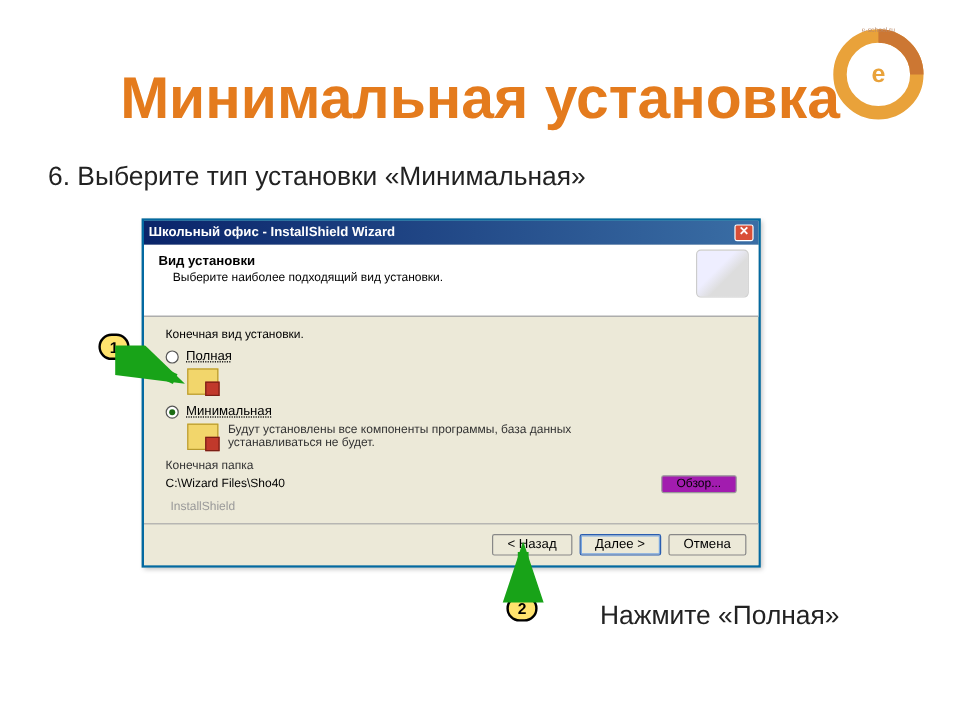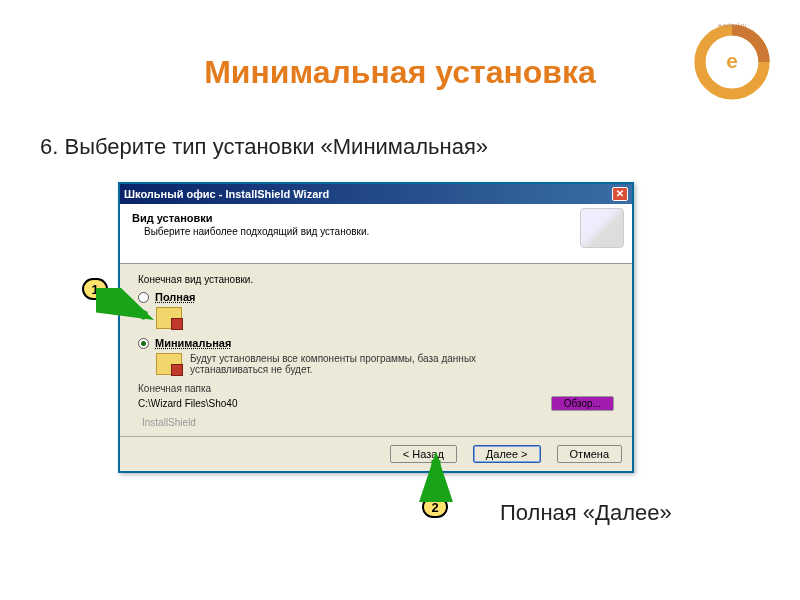--- a/index.html
+++ b/index.html
@@ -12,21 +12,21 @@
   }
   .logo {
     position: absolute;
     top: 22px; right: 28px;
     width: 80px; height: 80px;
   }
   .slide-title {
     position: absolute;
     top: 54px; left: 0; right: 0;
     text-align: center;
-    font-size: 32px;
+    font-size: 49px;
     font-weight: bold;
     color: #e47b1d;
   }
   .instruction {
     position: absolute;
     top: 134px; left: 40px;
     font-size: 22px;
     color: #222;
     text-align: right;
   }
@@ -68,21 +68,21 @@
   .wizhdr-title { font-weight: bold; font-size: 11px; }
   .wizhdr-sub { font-size: 10px; margin: 2px 0 18px 12px; }
   .wizhdr-icon {
     position: absolute; right: 8px; top: 4px;
     width: 44px; height: 40px;
     background: linear-gradient(135deg,#eef 40%, #ddd 60%);
     border: 1px solid #ccc; border-radius: 4px;
   }
   .wizbody { padding: 10px 18px 8px 18px; }
   .select-label { font-size: 10px; margin-bottom: 6px; }
-  .opt { display: flex; align-items: center; gap: 6px; margin-bottom: 4px; font-weight: bold; }
+  .opt { display: flex; align-items: center; gap: 6px; margin-bottom: 4px; }
   .radio {
     width: 11px; height: 11px; border: 1px solid #555; border-radius: 50%;
     flex-shrink: 0; margin-top: 1px; position: relative; background:#fff;
   }
   .radio.sel::after {
     content:""; position:absolute; top:2px; left:2px; width:5px; height:5px;
     background:#1a6b12; border-radius:50%;
   }
   .opt-label { text-decoration: underline dotted; font-size: 11px; }
   .opt-desc {
@@ -103,21 +103,21 @@
   .destrow { display:flex; gap:8px; align-items:center; margin-top:2px; }
   .destpath { font-size: 10px; flex:1; }
   .browse-btn {
     font-size: 10px; padding: 1px 12px; background:#a21caf;
     border:1px solid #999; border-radius:2px;
   }
   .brand { font-size: 10px; color:#999; margin: 6px 0 0 4px; }
   .btnrow {
     border-top: 1px solid #aaa;
     padding: 8px 10px;
-    display:flex; justify-content:flex-end; gap:16px;
+    display:flex; justify-content:flex-end; gap:6px;
     background:#ece9d8;
   }
   .btn {
     font-size: 11px; padding: 2px 12px;
     background:#ece9d8; border:1px solid #888; border-radius:2px;
     min-width: 62px; text-align:center;
   }
   .btn.default { border:1px solid #2a5db0; box-shadow: inset 0 0 0 1px #7aa7e0; }
   .badge {
     position: absolute;
@@ -210,13 +210,13 @@
 <div class="badge" style="top:496px; left:422px;">2</div>
 <svg class="arrow" style="top:452px; left:418px;" width="40" height="50">
   <defs>
       <marker id="ah2" markerWidth="10" markerHeight="10" refX="8" refY="3" orient="auto">
     <path d="M0,0 L0,6 L9,3 z" fill="#18a318"></path>
       </marker>
     </defs>
   <line x1="18" y1="44" x2="18" y2="8" stroke="#18a318" stroke-width="9" marker-end="url(#ah2)"></line>
 </svg>
 
-<div class="instruction2">Полная «Далее»</div>
+<div class="instruction2">Нажмите «Полная»</div>
 
 </body></html>

